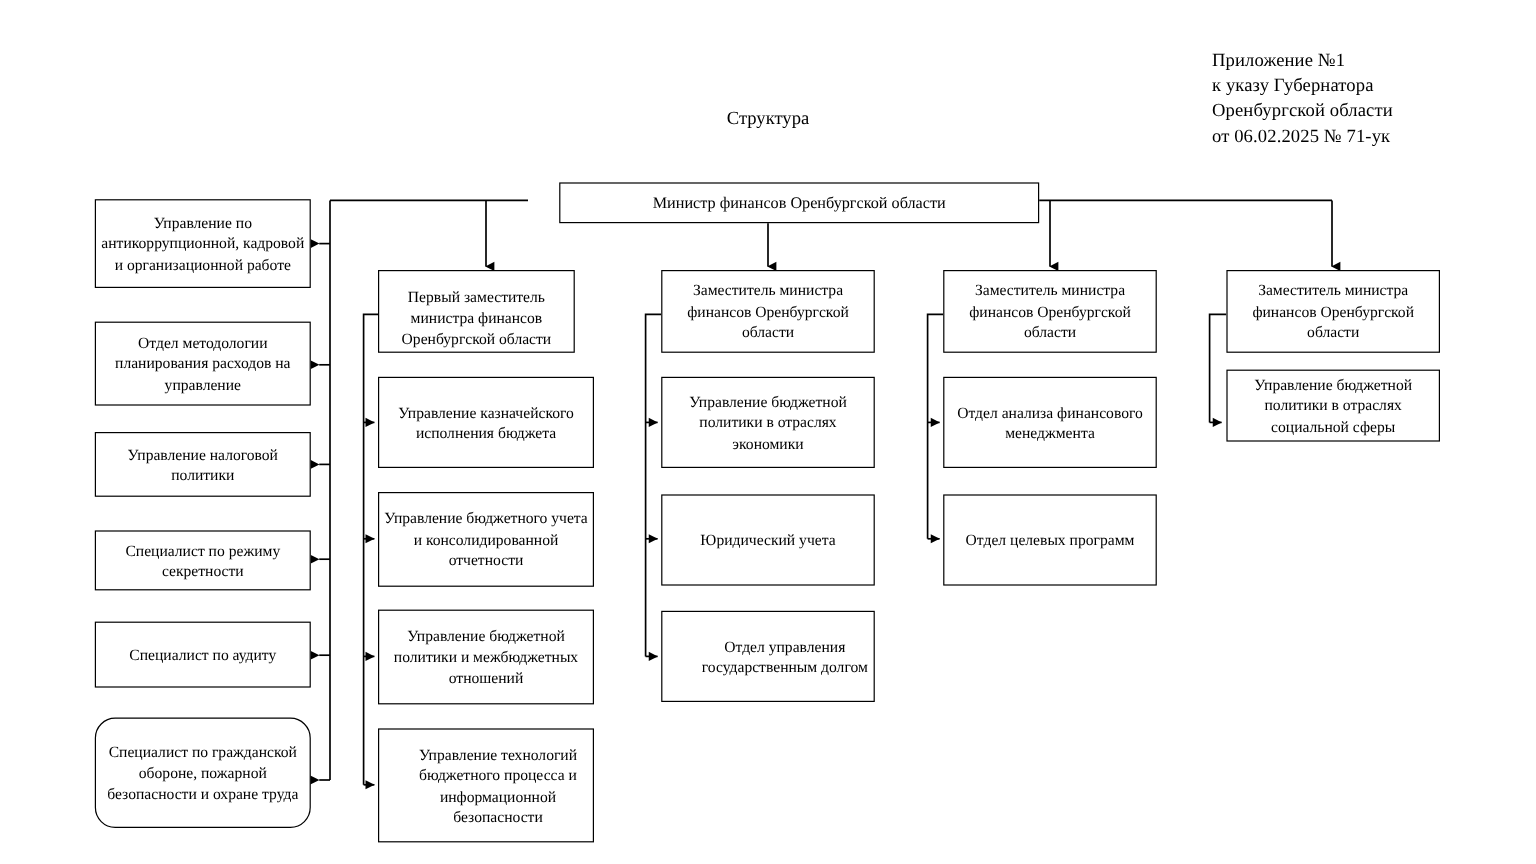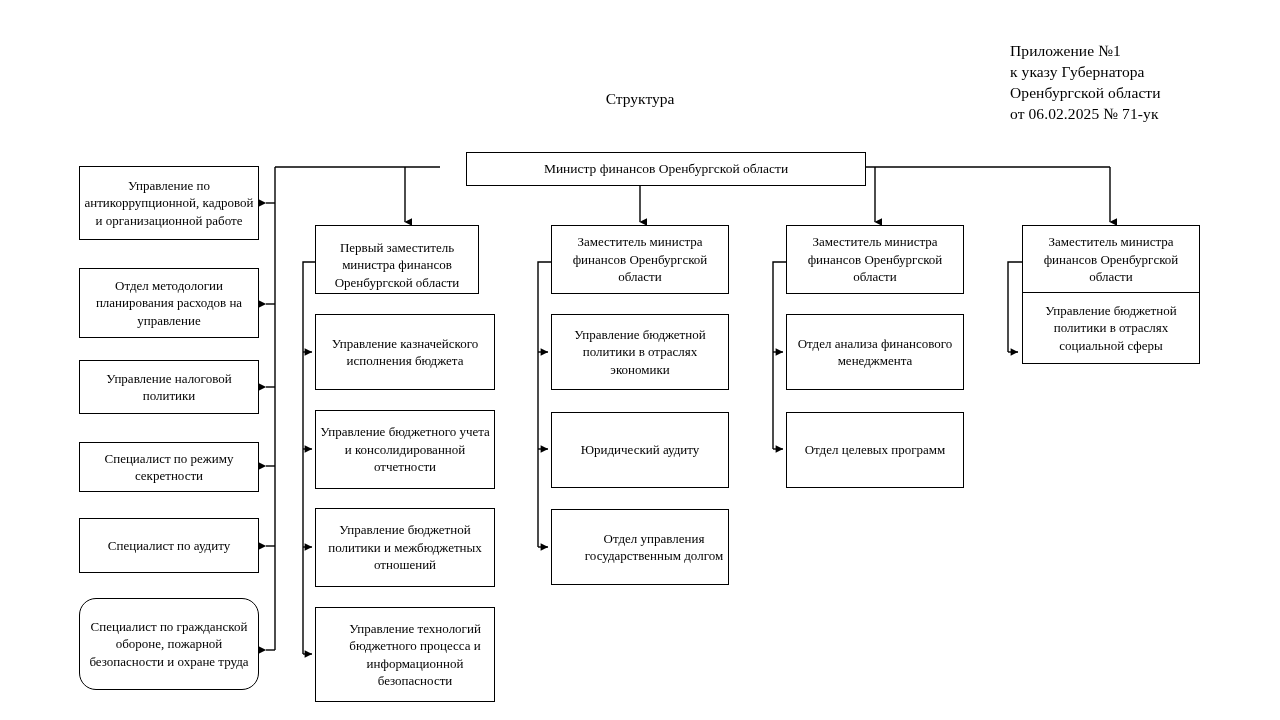--- a/index.html
+++ b/index.html
@@ -174,36 +174,36 @@
     <span>Управление технологий бюджетного процесса и информационной безопасности</span>
   </div>
 
   <div class="node" style="left:551px; top:225px; width:178px; height:69px;">
     <span>Заместитель министра финансов Оренбургской области</span>
   </div>
   <div class="node" style="left:551px; top:314px; width:178px; height:76px;">
     <span>Управление бюджетной политики  в отраслях экономики</span>
   </div>
   <div class="node" style="left:551px; top:412px; width:178px; height:76px;">
-    <span>Юридический аудиту</span>
+    <span>Юридический учета</span>
   </div>
   <div class="node" style="left:551px; top:509px; width:178px; height:76px;padding-left:32px;">
     <span>Отдел управления государственным долгом</span>
   </div>
 
   <div class="node" style="left:786px; top:225px; width:178px; height:69px;">
     <span>Заместитель министра финансов Оренбургской области</span>
   </div>
   <div class="node" style="left:786px; top:314px; width:178px; height:76px;">
     <span>Отдел анализа финансового менеджмента</span>
   </div>
   <div class="node" style="left:786px; top:412px; width:178px; height:76px;">
     <span>Отдел целевых программ</span>
   </div>
 
   <div class="node" style="left:1022px; top:225px; width:178px; height:69px;">
     <span>Заместитель министра финансов Оренбургской области</span>
   </div>
-  <div class="node" style="left:1022px; top:292px; width:178px; height:72px;">
+  <div class="node" style="left:1022px; top:308px; width:178px; height:60px;">
     <span>Управление бюджетной политики  в отраслях социальной сферы</span>
   </div>
 
 </div>
 
 </body></html>

